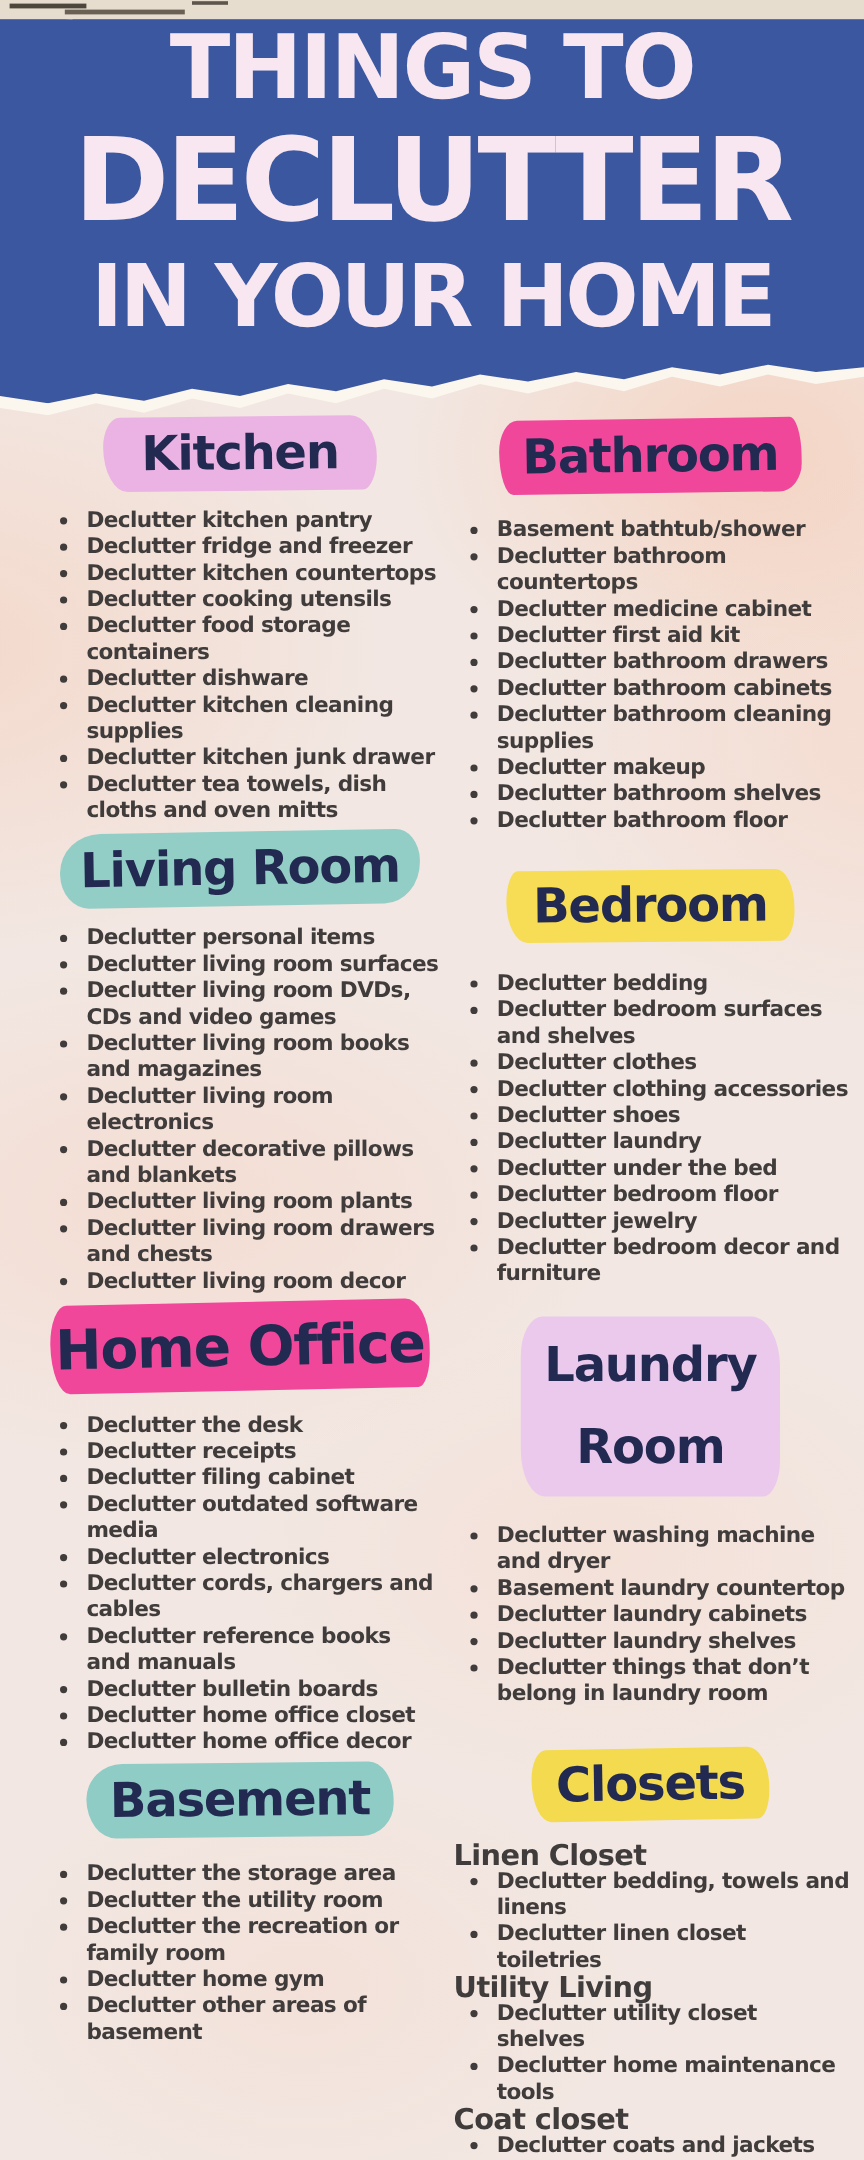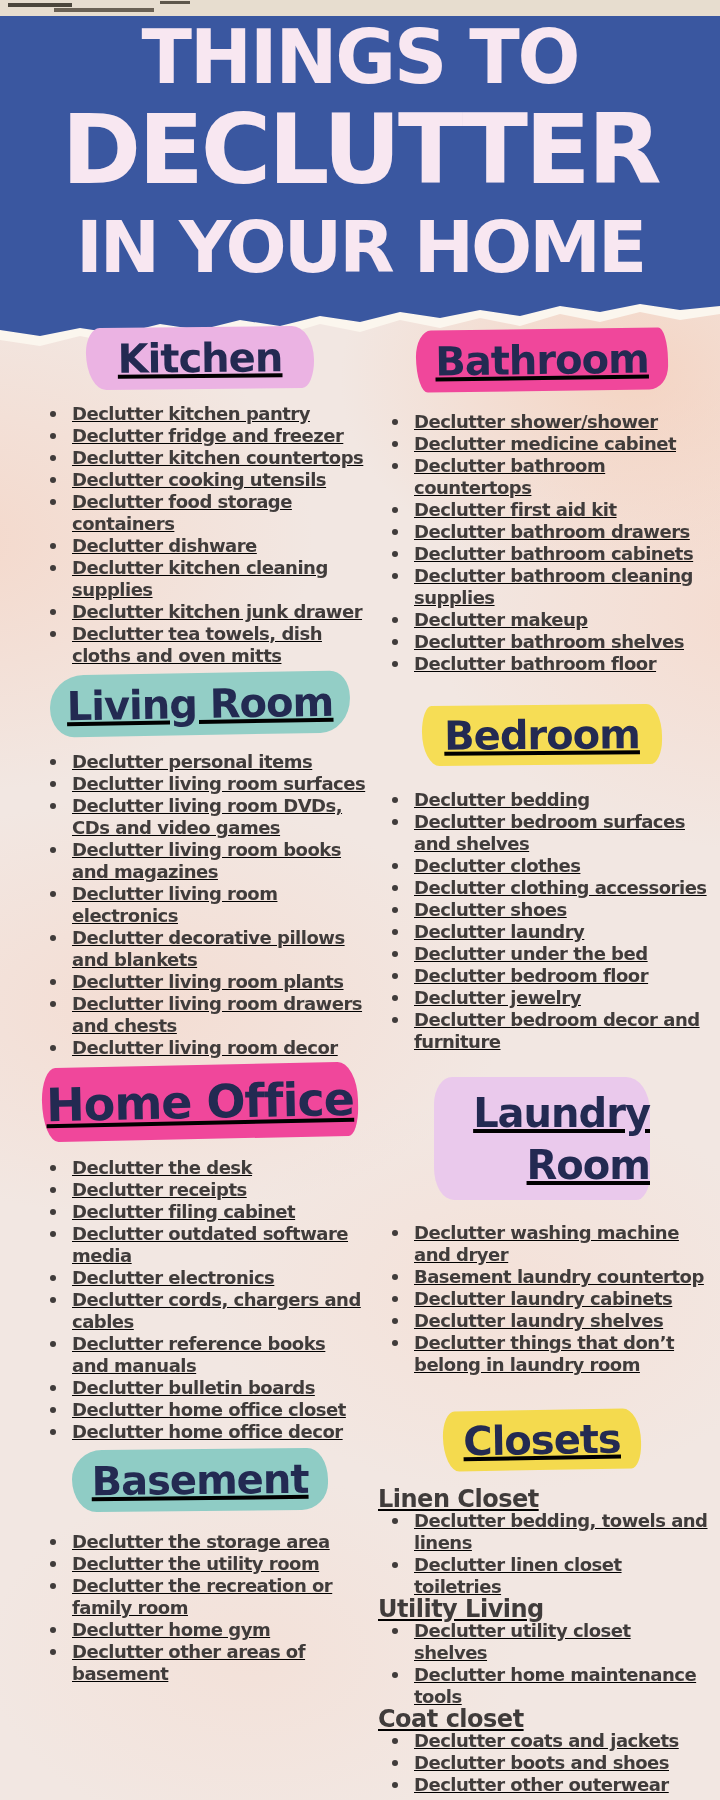--- a/index.html
+++ b/index.html
@@ -32,33 +32,33 @@
   }
   .banner{
     position:absolute;top:0;left:0;width:720px;height:340px;background:#3a57a0;
     clip-path:polygon(0 14px,60px 16px,90px 8px,140px 12px,200px 6px,300px 10px,380px 4px,460px 8px,540px 3px,620px 7px,720px 4px,
       720px 306px,680px 310px,640px 304px,600px 312px,560px 306px,520px 316px,480px 310px,440px 318px,400px 312px,360px 322px,320px 316px,280px 326px,240px 320px,200px 330px,160px 324px,120px 334px,80px 328px,40px 336px,0 330px);
   }
   .banner-inner{padding-top:14px;text-align:center;color:#f8e7f1;font-weight:bold;}
   .t1{font-size:74px;line-height:86px;letter-spacing:-2px;}
   .t2{font-size:96px;line-height:100px;letter-spacing:-3px;}
   .t3{font-size:72px;line-height:94px;letter-spacing:-3px;}
-  .col{position:absolute;top:325px;width:332px;text-decoration:underline;}
+  .col{position:absolute;top:345px;width:332px;}
   .col-left{left:34px;}
   .col-right{left:376px;}
   .hl{
     display:flex;align-items:center;justify-content:center;text-align:center;
     color:#232a52;font-weight:bold;font-size:40px;letter-spacing:-1px;line-height:46px;
   }
   .hl-kitchen{width:228px;height:62px;margin:2px auto 14px;background:#ebb3e3;border-radius:14px 22px 12px 20px/40% 55% 45% 60%;transform:rotate(-.6deg);}
   .hl-bathroom{width:252px;height:62px;margin:4px auto 20px;background:#f0479b;border-radius:16px 10px 20px 12px/45% 55% 40% 60%;transform:rotate(-.8deg);}
   .hl-living{width:300px;height:62px;margin:6px auto 16px;background:#93cec6;border-radius:34px 20px 30px 24px/52% 42% 56% 46%;transform:rotate(-1deg);}
   .hl-bedroom{width:240px;height:60px;margin:30px auto 24px;background:#f6dd55;border-radius:10px 16px 12px 18px/45% 55% 42% 58%;transform:rotate(-.5deg);}
   .hl-office{width:316px;height:74px;margin:6px auto 18px;background:#f0479b;border-radius:14px 20px 10px 16px/45% 52% 40% 56%;transform:rotate(-1.2deg);font-size:46px;}
-  .hl-laundry{width:216px;height:123px;margin:24px auto 22px;background:#eac9ec;border-radius:18px 24px 14px 20px/22% 28% 20% 26%;line-height:52px;text-align:right;}
+  .hl-laundry{width:216px;height:150px;margin:24px auto 22px;background:#eac9ec;border-radius:18px 24px 14px 20px/22% 28% 20% 26%;line-height:68px;}
   .hl-basement{width:256px;height:62px;margin:6px auto 20px;background:#8fccc5;border-radius:32px 22px 28px 26px/50% 54% 46% 56%;transform:rotate(-.6deg);}
   .hl-closets{width:198px;height:60px;margin:34px auto 18px;background:#f4da4e;border-radius:12px 18px 10px 16px/42% 55% 40% 58%;transform:rotate(-1deg);}
   ul.items{
     list-style:none;margin:0;padding:0 0 0 6px;
     font-size:18px;line-height:22px;font-weight:bold;color:#403c3b;letter-spacing:-0.5px;
   }
   ul.items li{position:relative;padding-left:32px;}
   ul.items li::before{
     content:"";position:absolute;left:10px;top:8px;width:6px;height:6px;border-radius:50%;background:#403c3b;
   }
@@ -148,23 +148,23 @@
 
   </div>
 
   <div class="col col-right">
 
     <section>
       <div class="hl hl-bathroom">
         <span>Bathroom</span>
       </div>
       <ul class="items">
-        <li>Declutter shower/shower</li>
+        <li>Basement bathtub/shower</li>
+        <li>Declutter bathroom countertops</li>
         <li>Declutter medicine cabinet</li>
-        <li>Declutter bathroom countertops</li>
         <li>Declutter first aid kit</li>
         <li>Declutter bathroom drawers</li>
         <li>Declutter bathroom cabinets</li>
         <li>Declutter bathroom cleaning supplies</li>
         <li>Declutter makeup</li>
         <li>Declutter bathroom shelves</li>
         <li>Declutter bathroom floor</li>
       </ul>
     </section>
 

